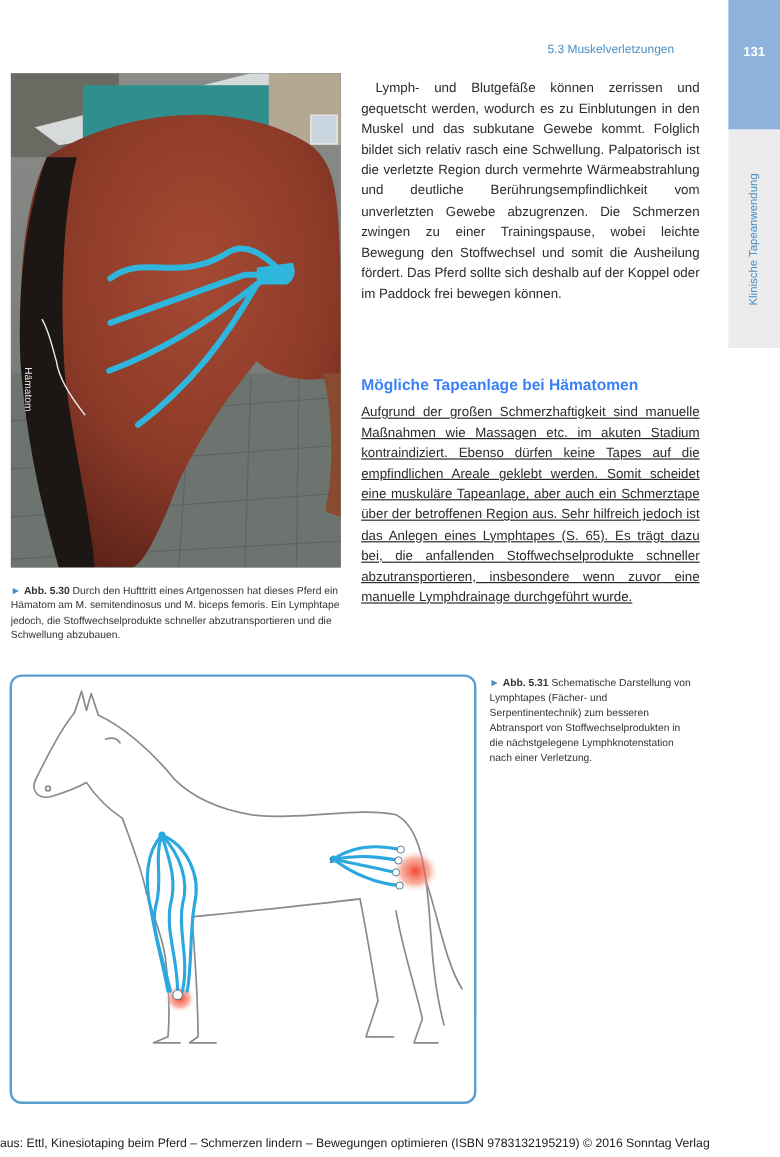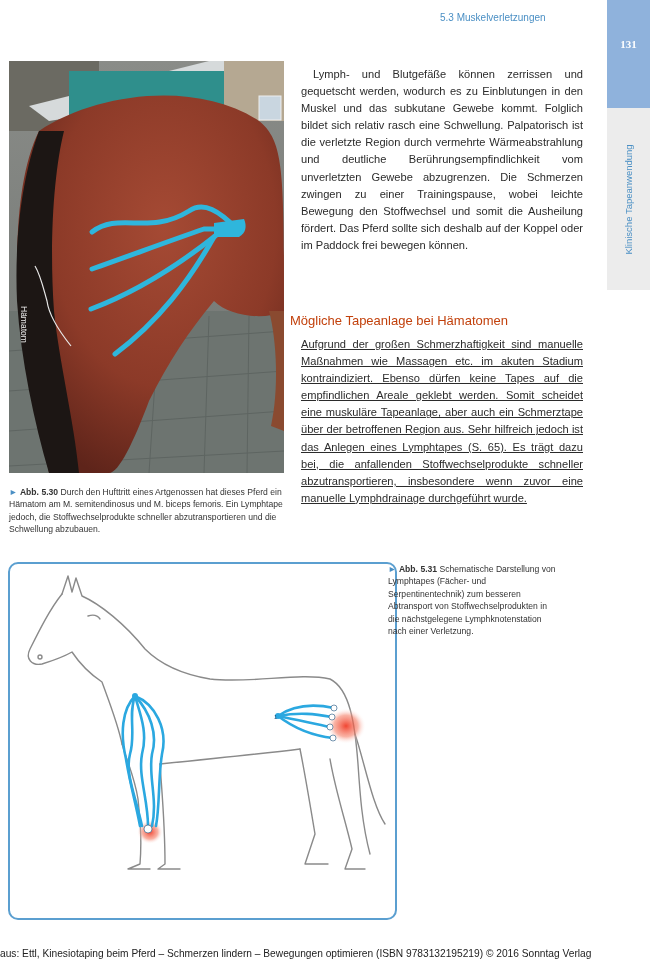--- a/index.html
+++ b/index.html
@@ -2,27 +2,27 @@
 <html><head>
 <meta charset="utf-8">
 <style>
   html, body { margin:0; padding:0; }
   body {
     width:650px; height:964px; position:relative; overflow:hidden;
     background:#ffffff; font-family:"Liberation Sans", sans-serif; color:#2a2a2a;
   }
   .abs { position:absolute; }
   .running-head {
-    left:440px; top:12px; width:138px; text-align:left;
+    left:440px; top:36px; width:138px; text-align:center;
     font-size:10px; color:#4a8fc4;
   }
   .tab-blue { left:607px; top:0; width:43px; height:108px; background:#8fb2dc; }
   .page-num {
     left:607px; top:38px; width:43px; text-align:center; color:#ffffff;
-    font-size:11px; font-weight:bold;font-family:Liberation Serif, serif;
+    font-size:11px; font-weight:bold;
   }
   .tab-grey { left:607px; top:108px; width:43px; height:182px; background:#ececec; }
   .tab-label {
     left:607px; top:108px; width:43px; height:182px;
     display:flex; align-items:center; justify-content:center;
   }
   .tab-label span {
     transform:rotate(-90deg); white-space:nowrap; color:#4a8fc4; font-size:9.5px;
   }
   .photo {
@@ -34,21 +34,21 @@
   }
   .caption .arrow { color:#4a8fc4; }
   .caption b { font-weight:bold; }
   .body-col {
     left:301px; width:282px; font-size:11.1px; line-height:17.1px; color:#2b2b2b;
     text-align:justify; hyphens:manual;
   }
   .body-col p { margin:0; text-indent:12px; }
   .body-col p.noind { text-indent:0;text-decoration:underline; }
   .subhead {
-    left:290px; top:313px; font-size:13px; font-weight:normal; color:#c2410c;
+    left:301px; top:313px; font-size:13px; font-weight:bold; color:#3b82f6;
   }
   .ref-arrow { color:#4a8fc4; }
   .ref-abb { font-weight:bold; }
   .diagram {
     left:8px; top:562px; width:389px; height:358px; border:2px solid #5b9fd0;
     border-radius:10px; background:#fff; box-sizing:border-box; overflow:hidden;
   }
   .footer {
     left:0; top:948px; width:592px; font-size:10.2px; color:#222; white-space:nowrap;
   }
@@ -159,19 +159,19 @@
       <circle cx="324" cy="144" r="3" fill="#fff" stroke="#1a4f7a" stroke-width="0.6"></circle>
       <circle cx="322" cy="153" r="3" fill="#fff" stroke="#1a4f7a" stroke-width="0.6"></circle>
       <circle cx="320" cy="163" r="3" fill="#fff" stroke="#1a4f7a" stroke-width="0.6"></circle>
       <circle cx="323" cy="174" r="3" fill="#fff" stroke="#1a4f7a" stroke-width="0.6"></circle>
       <circle cx="125" cy="132" r="3" fill="#2ba8e0"></circle>
       <circle cx="138" cy="265" r="4" fill="#fff" stroke="#1a4f7a" stroke-width="0.6"></circle>
     </g>
   </svg>
 </div>
 
-<div class="abs caption" style="left:388px;top:563px;width:170px;">
+<div class="abs caption" style="left:408px;top:563px;width:170px;">
   <span class="arrow">►</span>
   <b>Abb. 5.31</b>
   <span>Schematische Darstellung von Lymphtapes (Fächer- und Serpentinentechnik) zum besseren Abtransport von Stoffwechselprodukten in die nächstgelegene Lymphknotenstation nach einer Verletzung.</span>
 </div>
 
 <div class="abs footer">aus: Ettl, Kinesiotaping beim Pferd – Schmerzen lindern – Bewegungen optimieren (ISBN 9783132195219) © 2016 Sonntag Verlag</div>
 
 </body></html>

